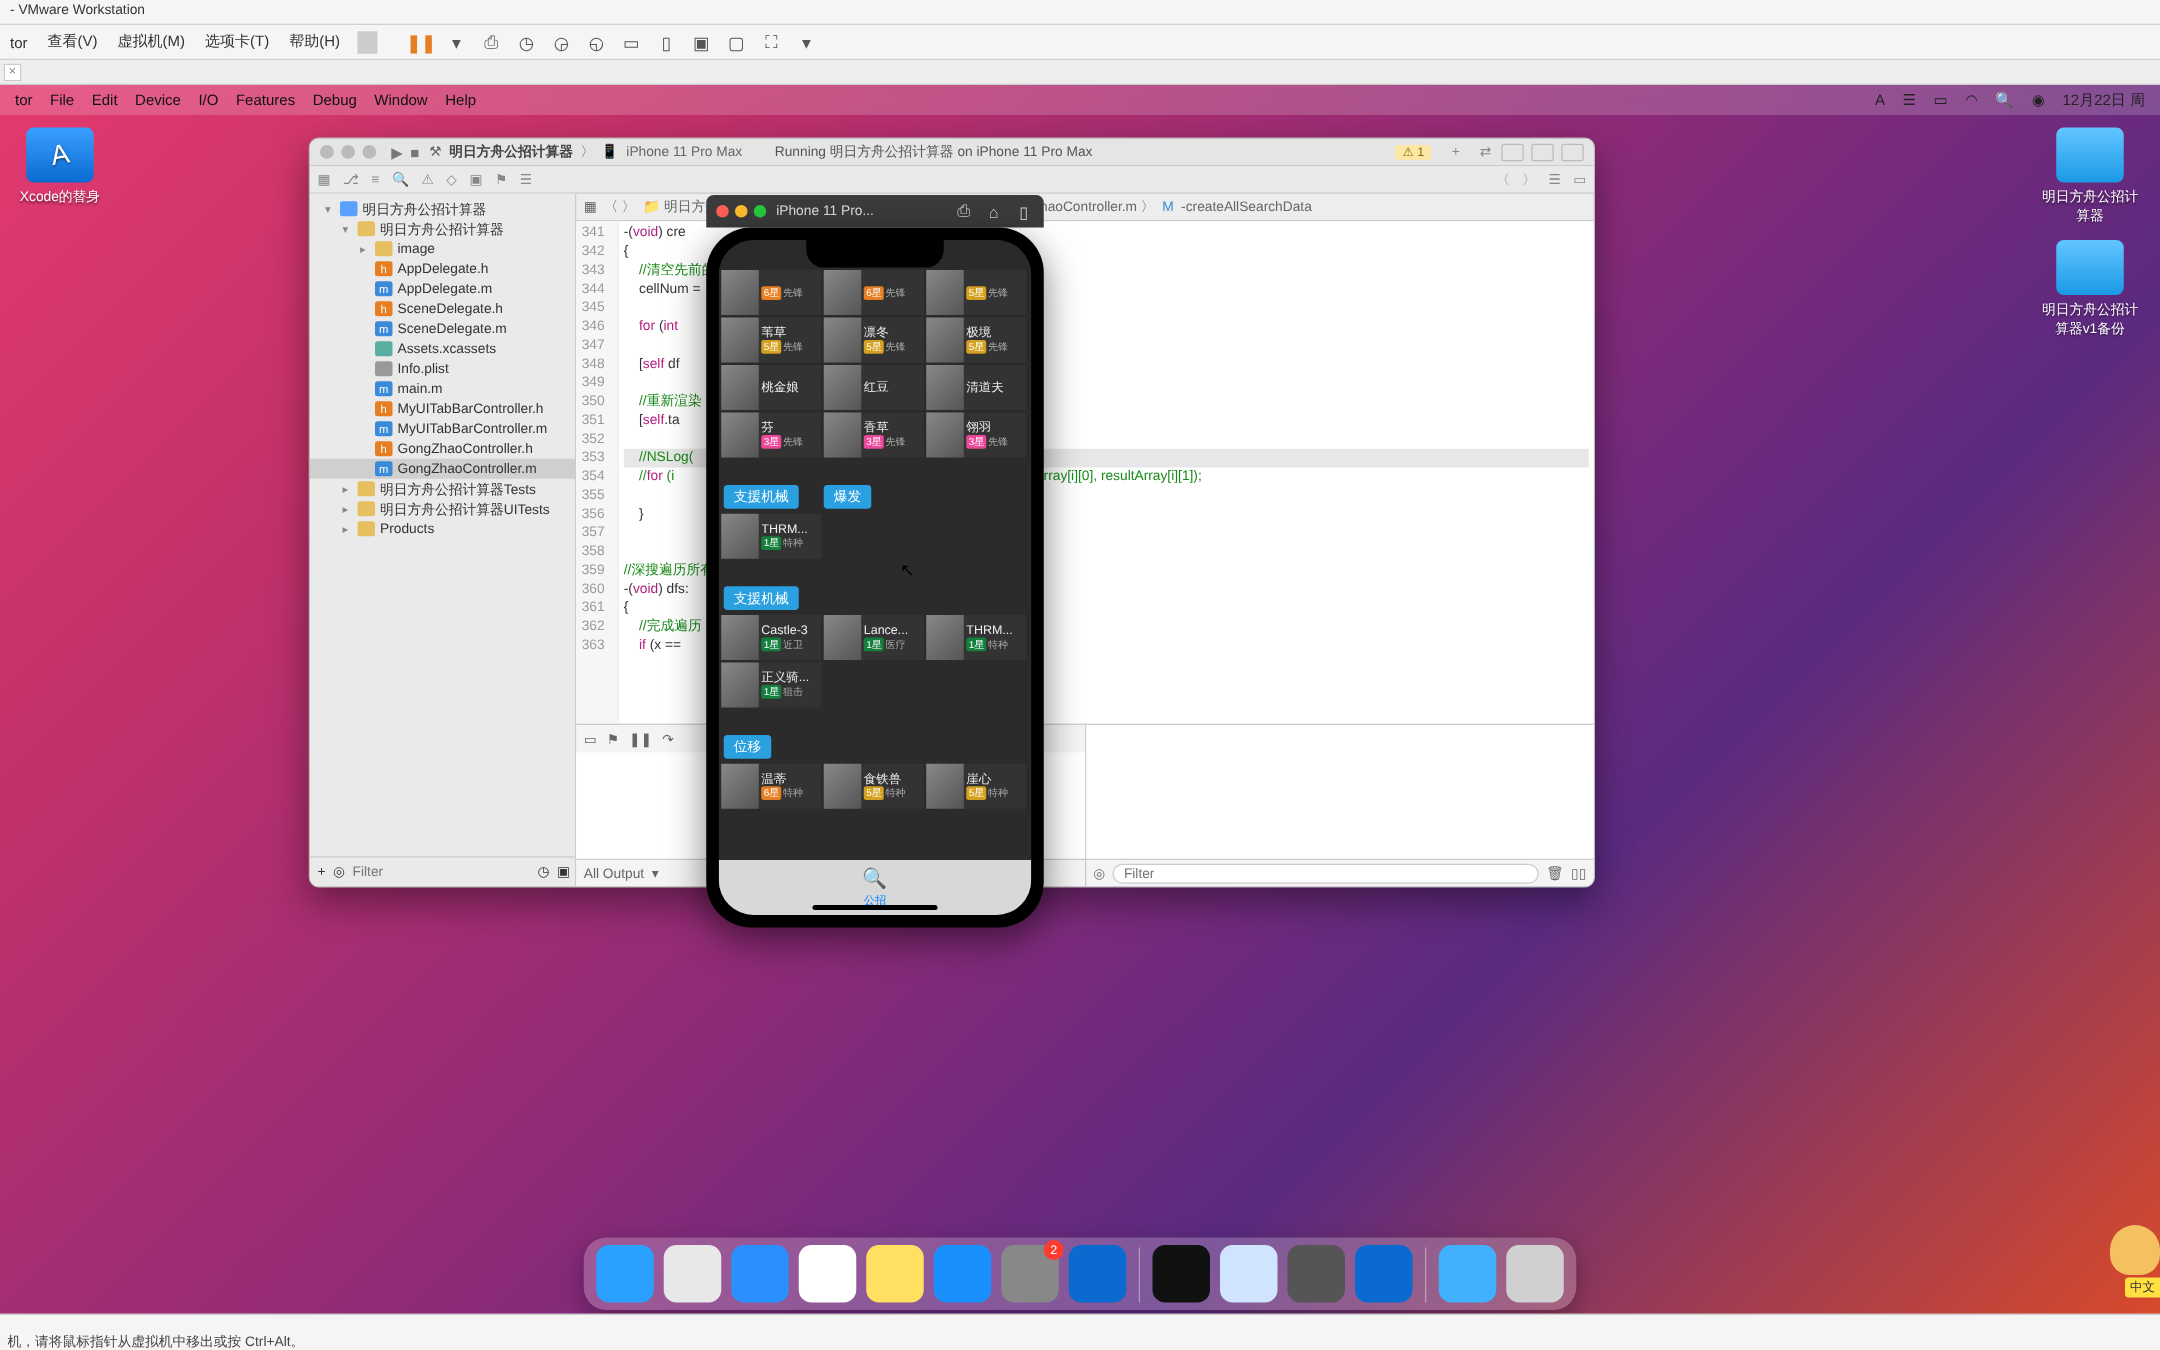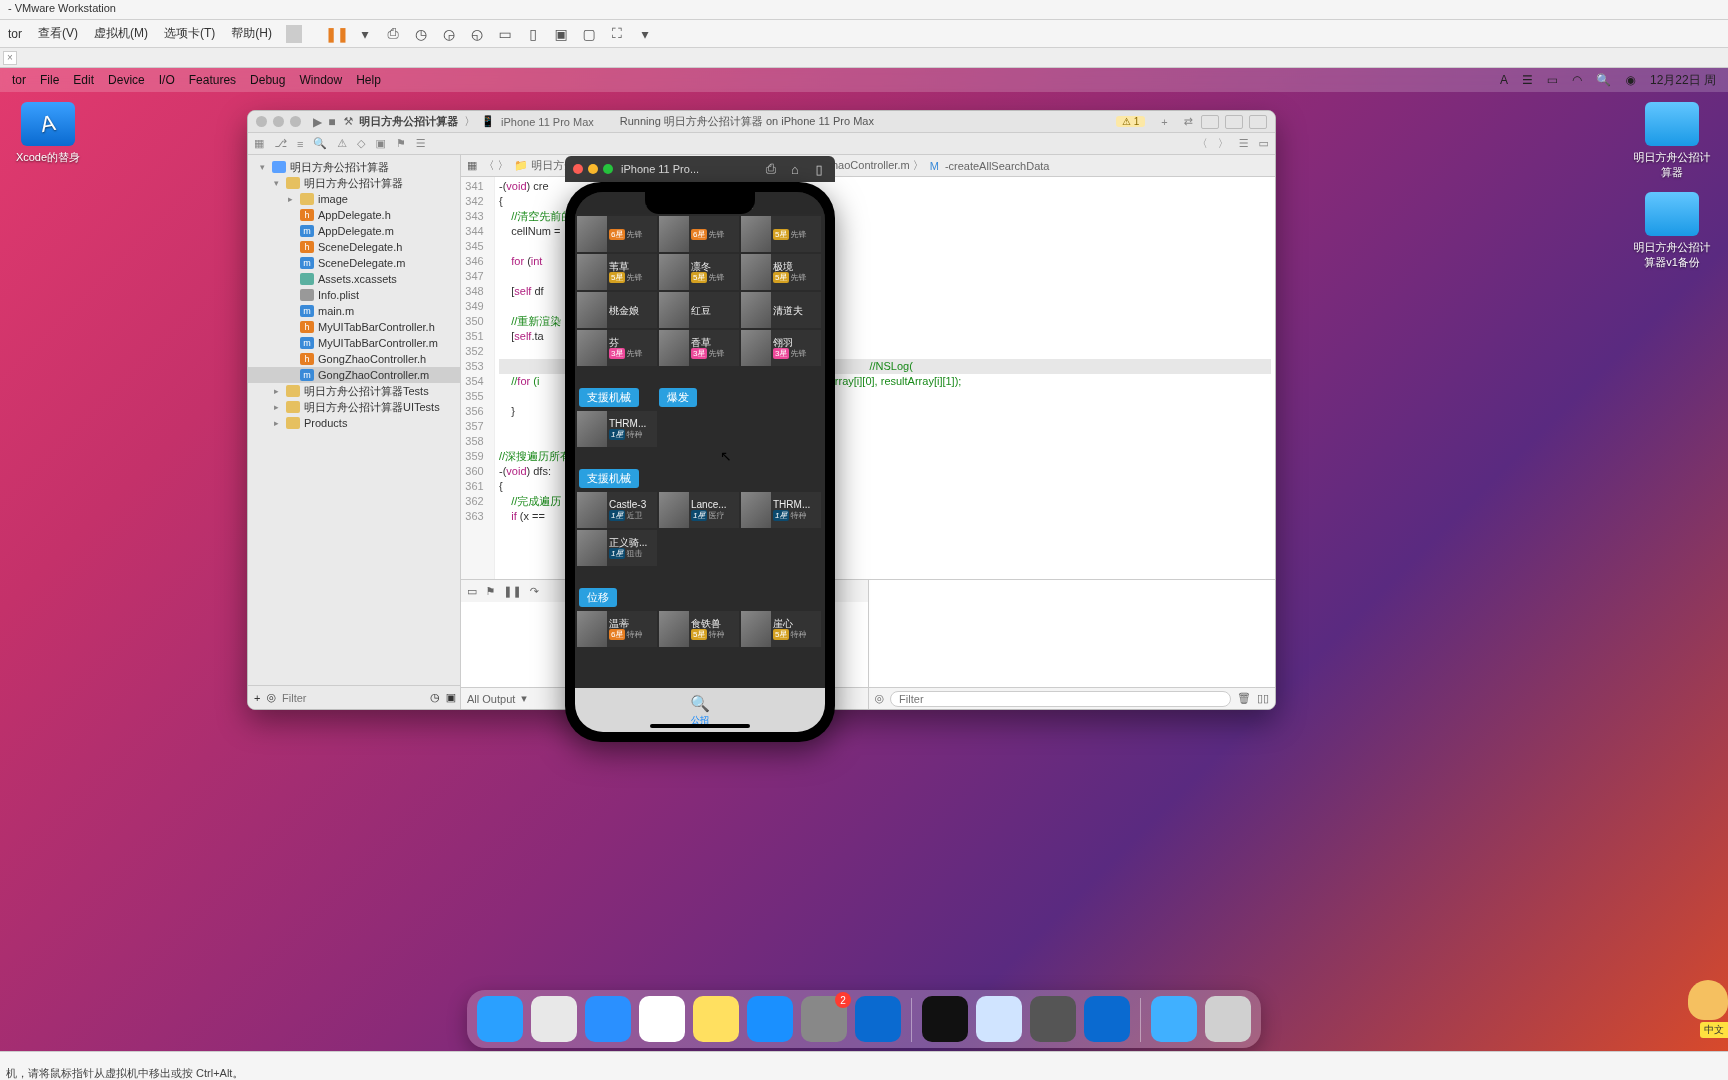--- a/index.html
+++ b/index.html
@@ -58,21 +58,21 @@
 .xc-nav-filter{border-top:1px solid #ccc;height:24px;display:flex;align-items:center;padding:0 6px;gap:6px;}
 .xc-nav-filter input{flex:1;border:none;background:transparent;font-size:11px;outline:none;}
 
 .xc-editor{flex:1;display:flex;flex-direction:column;min-width:0;}
 .xc-jump{height:22px;border-bottom:1px solid #ccc;display:flex;align-items:center;padding:0 6px;font-size:11px;color:#666;gap:6px;}
 .xc-code{flex:1;background:#fff;display:flex;font-family:Menlo,Consolas,monospace;font-size:11px;min-height:0;overflow:hidden;}
 .xc-gutter{width:34px;background:#f6f6f6;color:#9a9a9a;text-align:center;padding:2px 6px 2px 0;line-height:15px;border-right:1px solid #eee;}
 .xc-src{flex:1;padding:2px 4px;line-height:15px;color:#333;white-space:pre;overflow:hidden;}
 .xc-src .kw{color:#b02080;}
 .xc-src .cm{color:#1a8a1a;}
-.xc-src .hl{background:#e7e7e7;display:inline-block;width:100%;text-align:center;}
+.xc-src .hl{background:#e7e7e7;display:inline-block;width:100%;}
 .xc-debug{height:130px;border-top:1px solid #ccc;display:flex;background:#f4f4f4;}
 .xc-debug-left{flex:1;border-right:1px solid #ccc;display:flex;flex-direction:column;}
 .xc-debug-right{flex:1;display:flex;flex-direction:column;}
 .xc-dbg-tb{height:22px;display:flex;align-items:center;padding:0 6px;gap:8px;font-size:11px;color:#666;}
 .xc-dbg-body{flex:1;background:#fff;}
 .xc-dbg-foot{height:22px;border-top:1px solid #ccc;display:flex;align-items:center;padding:0 6px;font-size:11px;color:#666;gap:6px;}
 .xc-dbg-foot input{flex:1;border:1px solid #ccc;border-radius:10px;padding:1px 8px;font-size:11px;outline:none;}
 
 .sim-window{position:absolute;left:565px;top:88px;width:270px;}
 .sim-bar{height:26px;background:#3b3b3b;border-radius:6px 6px 0 0;display:flex;align-items:center;padding:0 8px;gap:8px;}
@@ -86,21 +86,21 @@
 .ph-status{height:30px;display:flex;align-items:center;justify-content:space-between;padding:6px 14px 0;font-size:11px;color:#eee;font-weight:600;}
 .ph-nav{height:22px;background:#2a2a2a;color:#eee;font-size:12px;display:flex;align-items:center;justify-content:center;font-weight:600;}
 .ph-content{flex:1;overflow:hidden;background:#2b2b2b;padding:2px 2px 0;}
 .agent-grid{display:flex;flex-wrap:wrap;gap:2px;}
 .agent{width:80px;height:36px;display:flex;background:#333;}
 .agent .av{width:30px;height:36px;background:linear-gradient(135deg,#888,#555);}
 .agent .info{flex:1;padding:1px 2px;display:flex;flex-direction:column;justify-content:center;}
 .agent .nm{font-size:10px;color:#eee;line-height:11px;white-space:nowrap;overflow:hidden;text-overflow:ellipsis;}
 .agent .tg{display:flex;gap:1px;}
 .agent .star{font-size:8px;color:#fff;padding:0 2px;border-radius:2px;line-height:11px;}
-.s6{background:#e67e22;} .s5{background:#d4a020;} .s3{background:#ec4899;} .s1{background:#0c4a6e;font-style:italic;}
+.s6{background:#e67e22;} .s5{background:#d4a020;} .s3{background:#ec4899;} .s1{background:#15803d;}
 .agent .job{font-size:8px;color:#aaa;line-height:11px;}
 .tag-row{display:flex;gap:20px;margin:22px 2px 4px;}
 .tag-chip{background:#2aa0e0;color:#fff;font-size:11px;padding:2px 8px;border-radius:3px;}
 .ph-tabbar{height:44px;background:#d8d8d8;display:flex;align-items:center;justify-content:center;}
 .ph-tab{display:flex;flex-direction:column;align-items:center;color:#0a84ff;font-size:9px;gap:1px;}
 .ph-tab .tic{font-size:16px;}
 .home-ind{position:absolute;bottom:4px;left:50%;transform:translateX(-50%);width:100px;height:4px;border-radius:3px;background:#000;}
 
 .dock{position:absolute;left:50%;bottom:12px;transform:translateX(-50%);background:rgba(255,255,255,.22);border-radius:18px;padding:6px 10px;display:flex;gap:8px;align-items:flex-end;box-shadow:0 6px 20px rgba(0,0,0,.3);}
 .dock .app{width:46px;height:46px;border-radius:10px;position:relative;}

